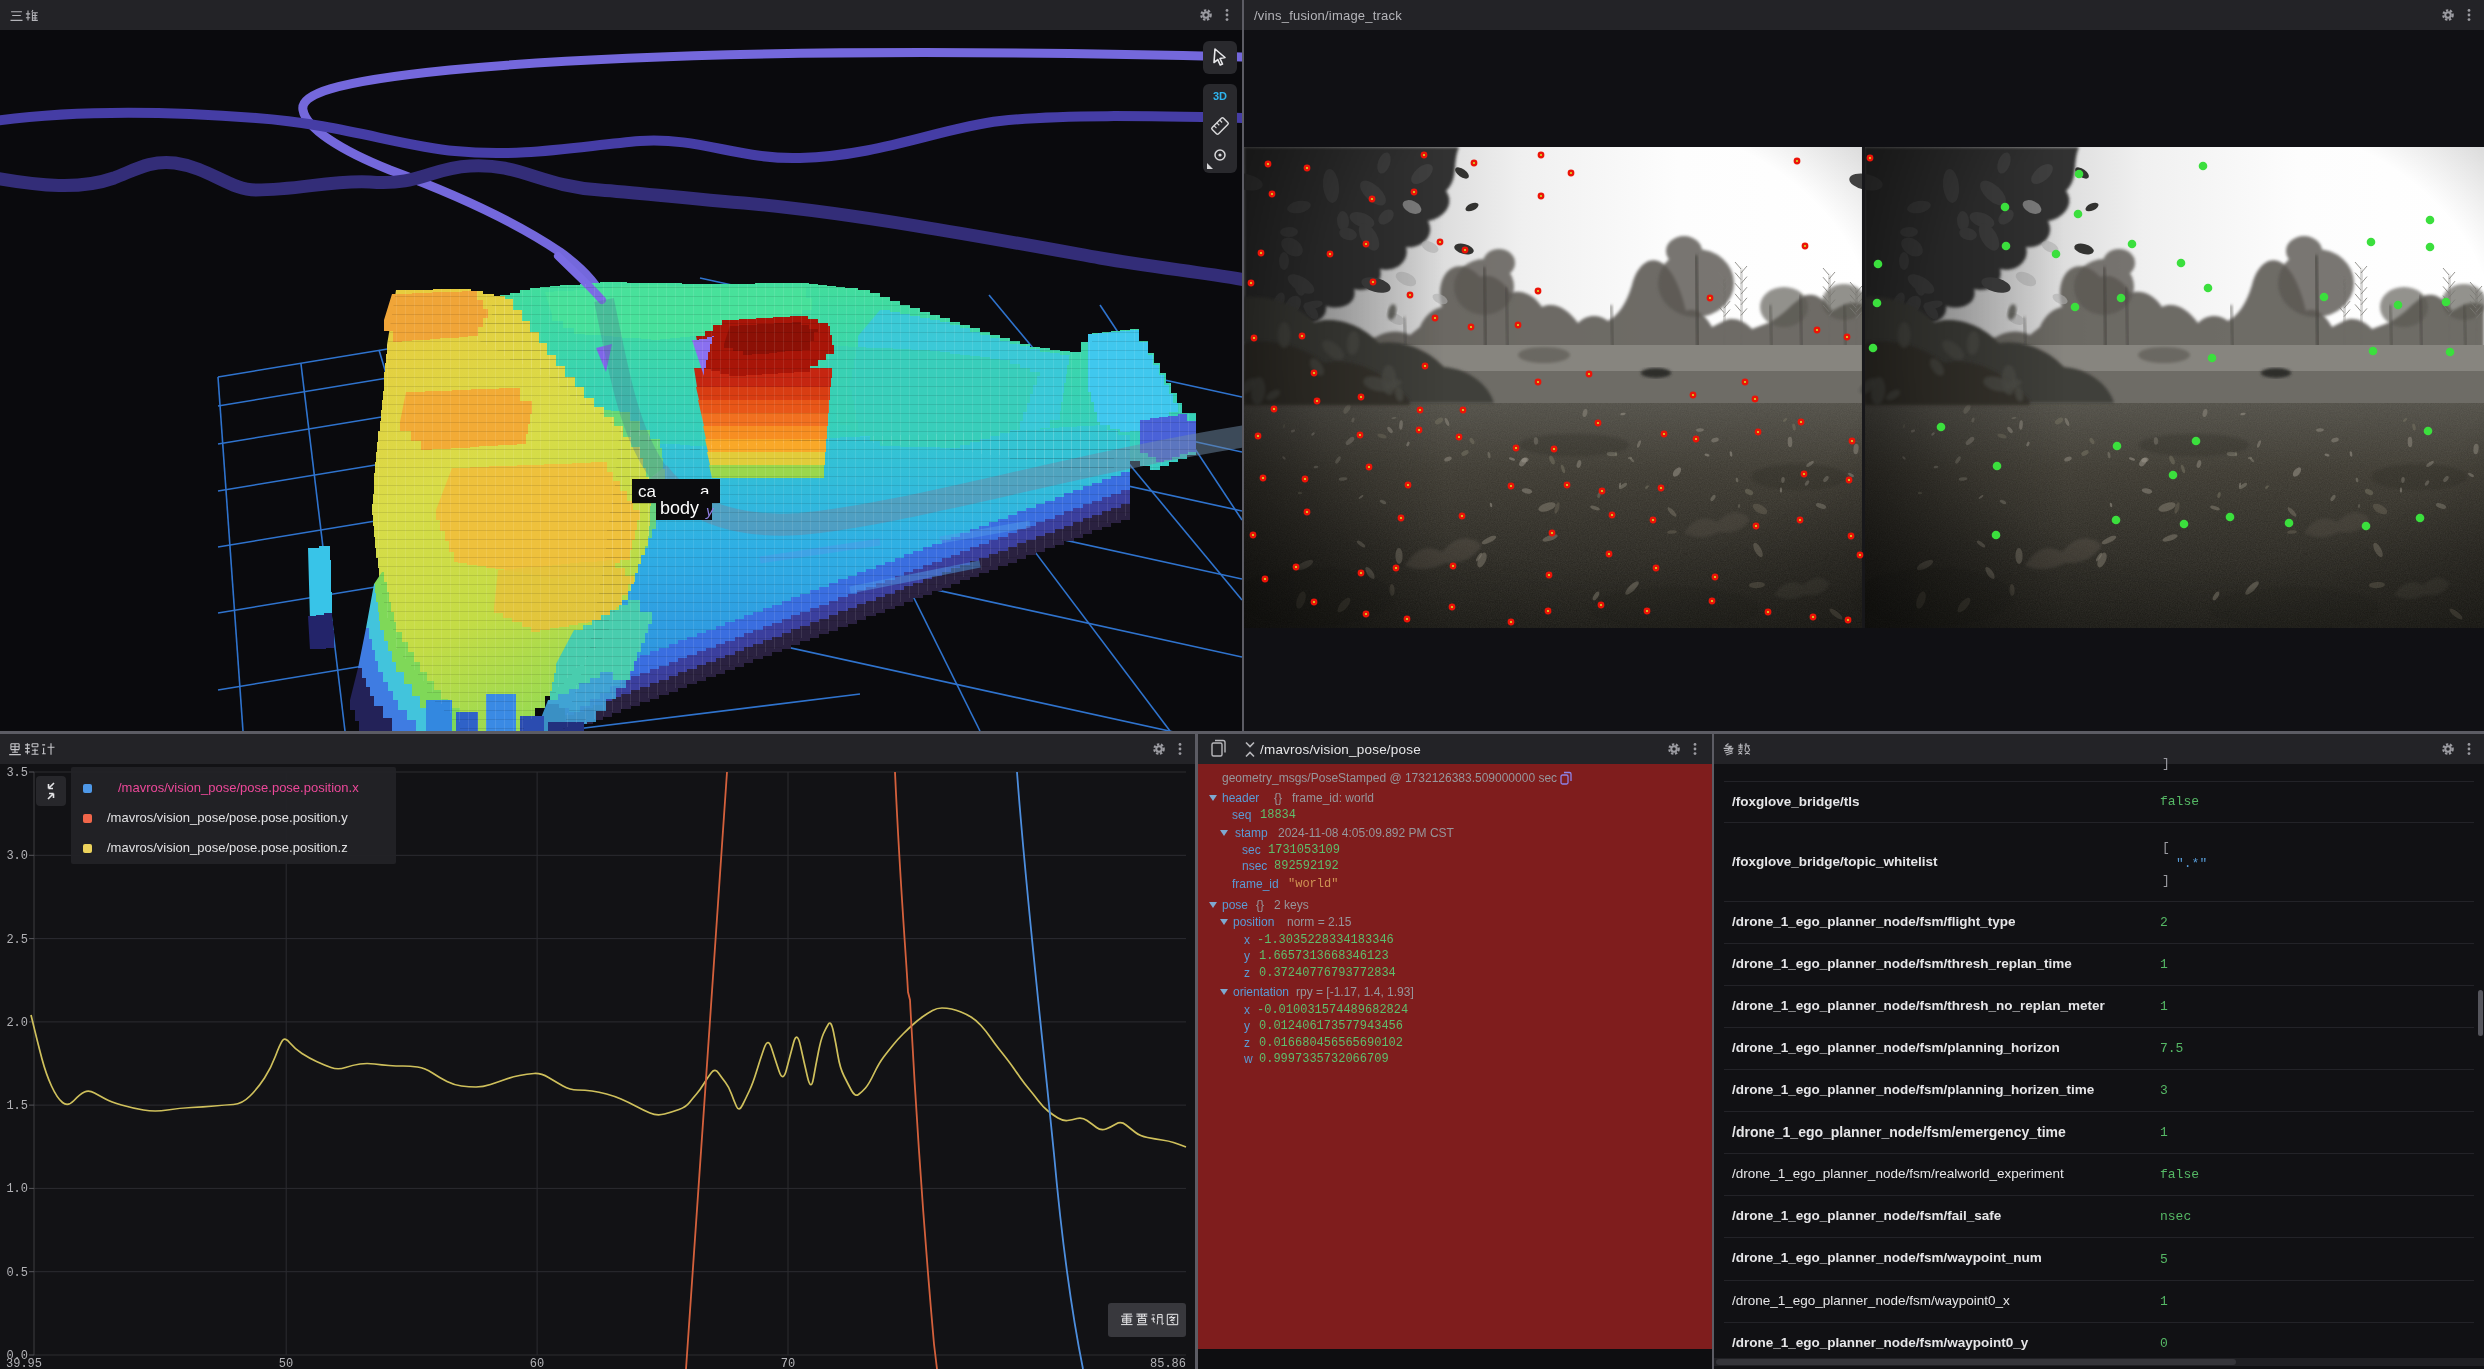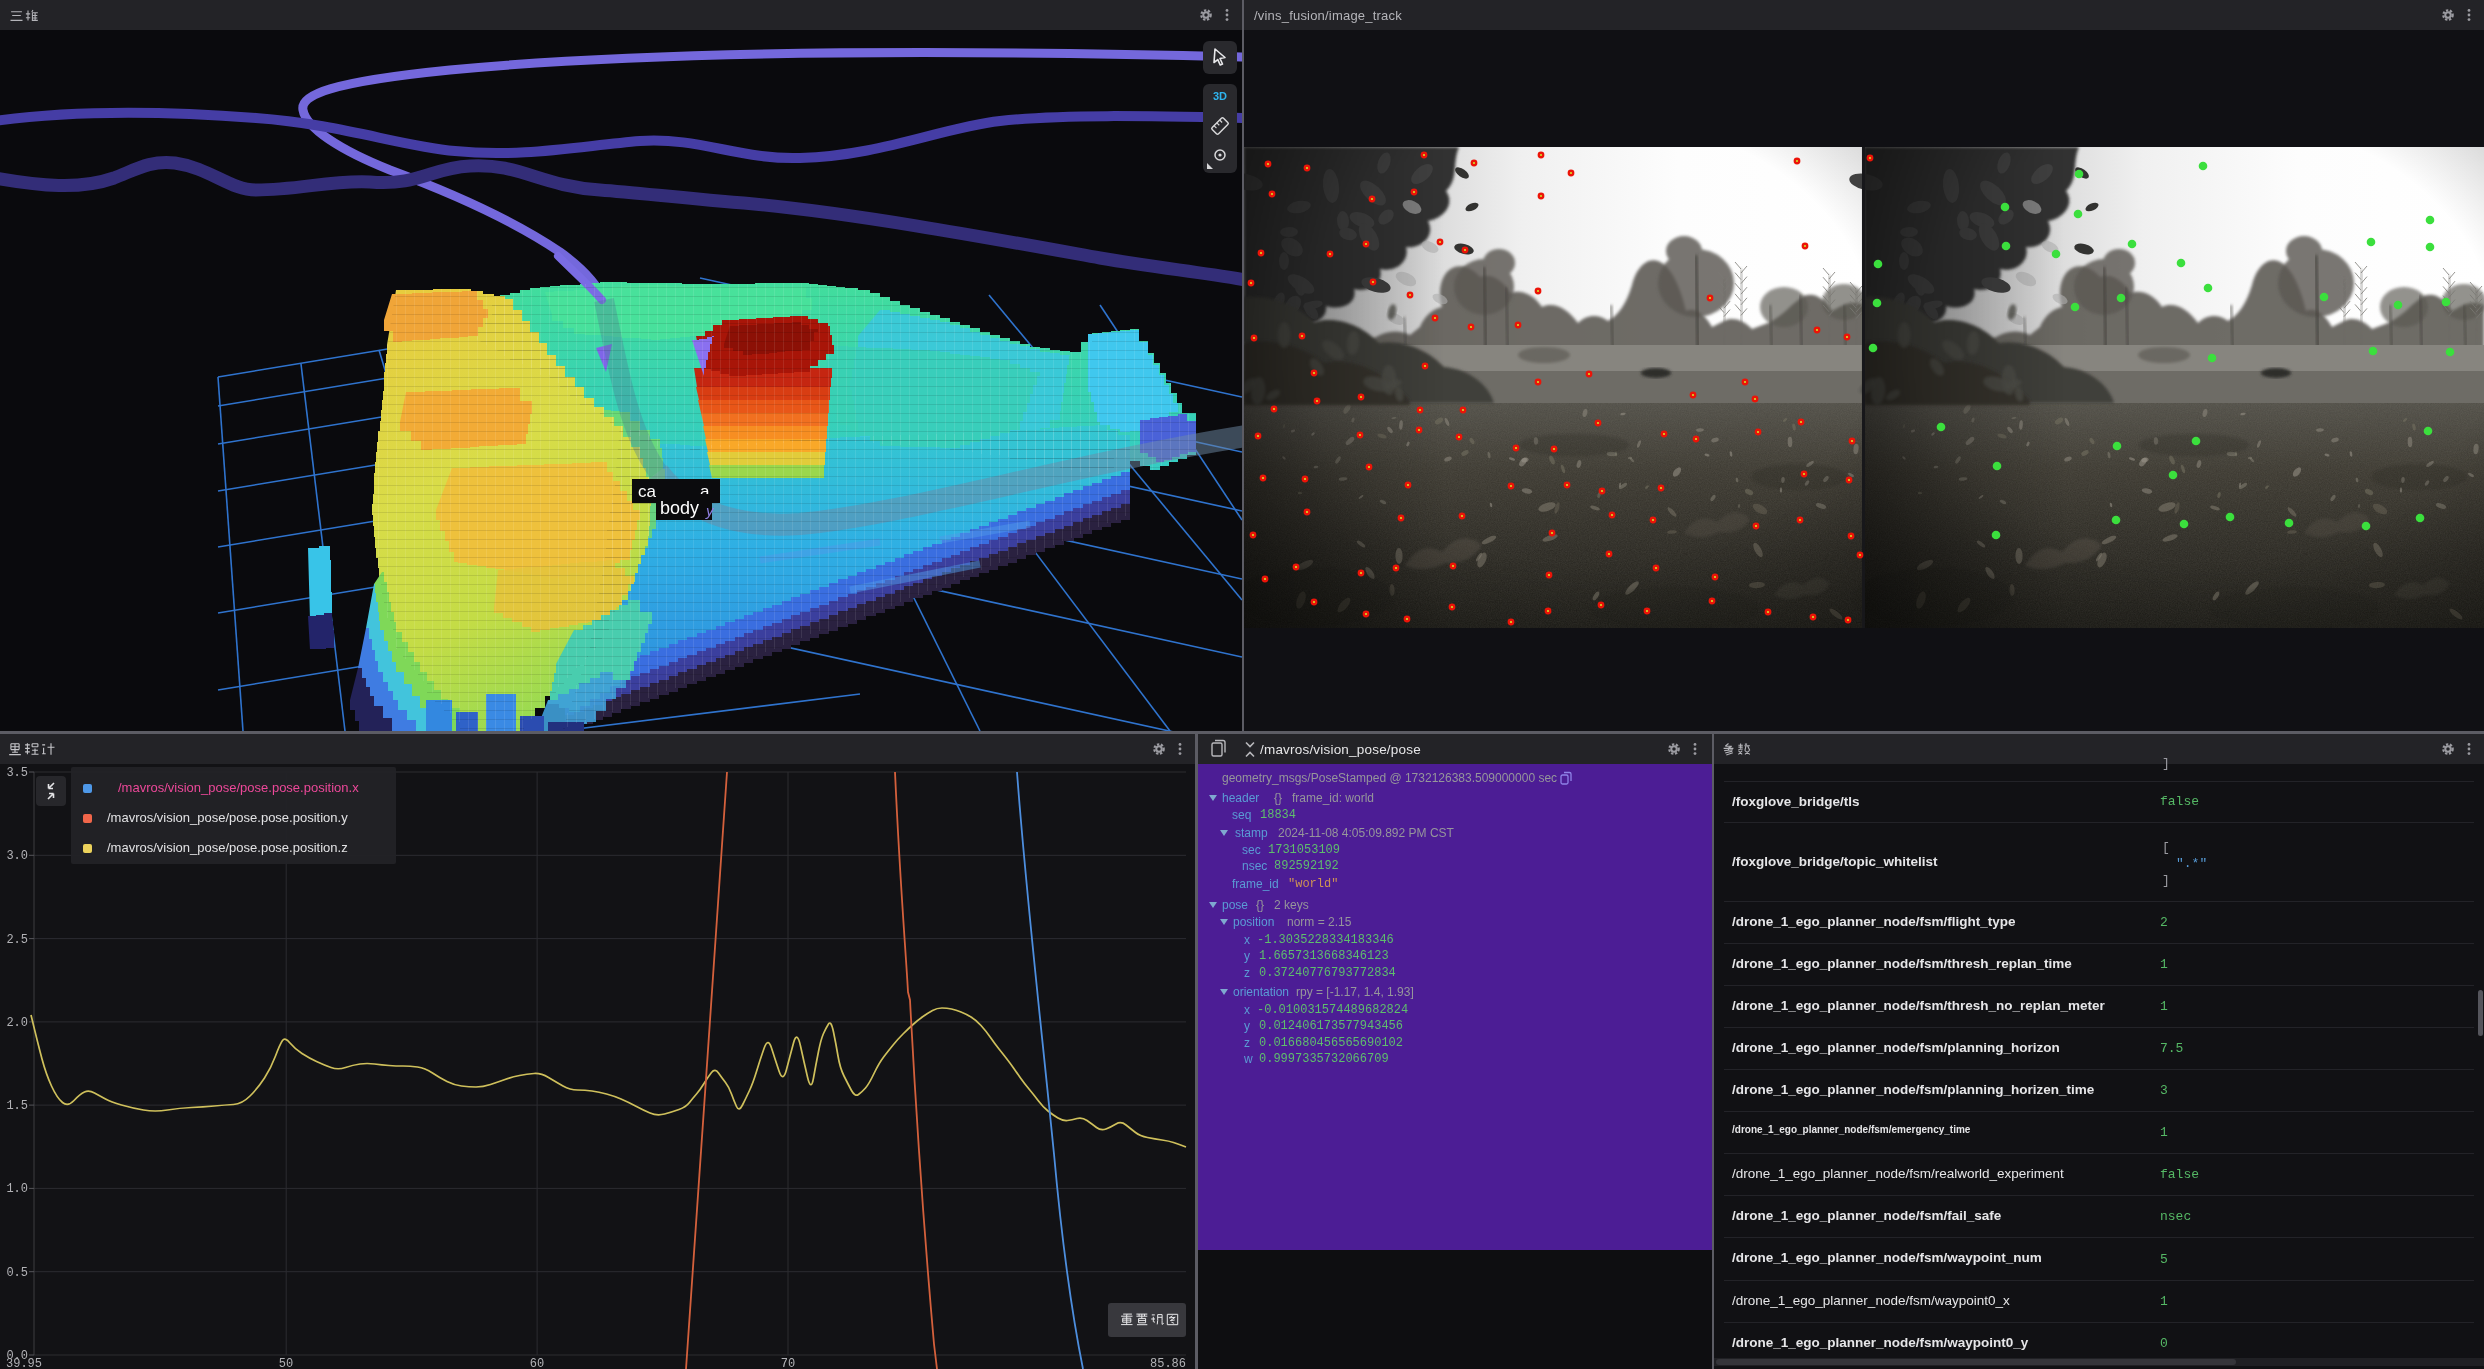--- a/index.html
+++ b/index.html
@@ -703,21 +703,21 @@
     <div style="position:absolute;left:83px;top:110px;width:9px;height:9px;border-radius:2px;background:#ecd25c"></div>
     <div style="position:absolute;left:107px;top:106px;font-size:13px;color:#e2e2e4">/mavros/vision_pose/pose.pose.position.z</div>
     <div style="position:absolute;left:1108px;top:569px;width:78px;height:34px;background:#38383d;border-radius:3px"></div>
     <svg style="position:absolute;left:1120px;top:579px" width="61" height="15">
       <path d="M3.2,1.1L11.9,1.1 M7.0,1.1L6.5,3.2 M1.1,3.2L12.5,3.2 M2.7,5.2L10.8,5.2 M2.7,5.2L2.7,9.2 M10.8,5.2L10.8,9.2 M2.7,7.1L10.8,7.1 M2.7,9.2L10.8,9.2 M6.7,3.2L6.7,11.4 M1.1,11.6L12.5,11.6" stroke="#e8e8ea" stroke-width="1.0" fill="none"></path>
       <path d="M16.4,1.1L27.3,1.1 M19.1,1.1L19.1,3.2 M21.8,1.1L21.8,3.2 M24.5,1.1L24.5,3.2 M16.4,3.2L27.3,3.2 M21.8,3.2L21.8,5.4 M18.6,5.4L25.6,5.4 M18.6,5.4L18.6,9.8 M25.6,5.4L25.6,9.8 M18.6,7.4L25.6,7.4 M18.6,9.8L25.6,9.8 M17.0,11.7L27.3,11.7" stroke="#e8e8ea" stroke-width="1.0" fill="none"></path>
       <path d="M31.8,1.9L34.8,1.9 M33.3,3.8L33.3,8.7 M31.2,6.0L35.0,6.0 M35.0,9.2L33.3,8.7 M37.7,1.6L42.1,1.6 M37.7,1.6L37.7,7.6 M42.1,1.6L42.1,7.6 M37.7,4.3L42.1,4.3 M37.7,7.6L37.2,11.4 M42.1,7.6L42.1,11.4 M42.1,11.4L43.7,10.3" stroke="#e8e8ea" stroke-width="1.0" fill="none"></path>
       <path d="M47.3,1.3L57.7,1.3 M47.3,1.3L47.3,11.7 M57.7,1.3L57.7,11.7 M47.3,11.7L57.7,11.7 M52.5,2.7L49.3,4.9 M49.3,4.9L55.2,4.3 M55.2,4.3L50.4,7.6 M50.4,7.6L54.7,7.0 M51.4,9.2L54.1,10.3" stroke="#e8e8ea" stroke-width="1.0" fill="none"></path>
     </svg>
   </div>
-<div class="panel" style="left:1198px;top:734px;width:514px;height:516px;background:#4c1d95;font-size:12px">
+<div class="panel" style="left:1198px;top:734px;width:514px;height:615px;background:#7f1d1d;font-size:12px">
     <div class="phead"></div>
     <svg style="position:absolute;left:10px;top:4px" width="50" height="22">
       <rect x="4" y="5" width="10" height="13" rx="1.5" fill="none" stroke="#b8b8bc" stroke-width="1.4"></rect>
       <path d="M7,2.5 h8 a2,2 0 0 1 2,2 v10" fill="none" stroke="#b8b8bc" stroke-width="1.4"></path>
       <path d="M38,4.5 l4,4 l4,-4 M38,18.5 l4,-4 l4,4" stroke="#b8b8bc" stroke-width="1.6" fill="none"></path>
     </svg>
     <div class="ptitle" style="left:62px;font-size:13.5px;color:#e6e6e8">/mavros/vision_pose/pose</div>
     <svg style="position:absolute;right:6px;top:0" width="44" height="30">
       <g transform="translate(12,15)">
         <circle r="4.7" fill="none" stroke="#9b9ba1" stroke-width="2.2" stroke-dasharray="2.35,1.55"></circle>
@@ -805,21 +805,21 @@
     <div style="position:absolute;left:10px;top:251px;width:750px;height:1px;background:#232328"></div>
     <div style="position:absolute;left:18px;top:264px;font-size:13.5px;font-weight:bold;color:#e6e6e8">/drone_1_ego_planner_node/fsm/thresh_no_replan_meter</div>
     <div class="mono" style="position:absolute;left:446px;top:265px;font-size:13px;color:#55b865">1</div>
     <div style="position:absolute;left:10px;top:293px;width:750px;height:1px;background:#232328"></div>
     <div style="position:absolute;left:18px;top:306px;font-size:13.5px;font-weight:bold;color:#e6e6e8">/drone_1_ego_planner_node/fsm/planning_horizon</div>
     <div class="mono" style="position:absolute;left:446px;top:307px;font-size:13px;color:#55b865">7.5</div>
     <div style="position:absolute;left:10px;top:335px;width:750px;height:1px;background:#232328"></div>
     <div style="position:absolute;left:18px;top:348px;font-size:13.5px;font-weight:bold;color:#e6e6e8">/drone_1_ego_planner_node/fsm/planning_horizen_time</div>
     <div class="mono" style="position:absolute;left:446px;top:349px;font-size:13px;color:#55b865">3</div>
     <div style="position:absolute;left:10px;top:377px;width:750px;height:1px;background:#232328"></div>
-    <div style="position:absolute;left:18px;top:390px;font-size:10px;font-weight:bold;color:#e6e6e8">/drone_1_ego_planner_node/fsm/emergency_time</div>
+    <div style="position:absolute;left:18px;top:390px;font-size:14px;font-weight:bold;color:#e6e6e8">/drone_1_ego_planner_node/fsm/emergency_time</div>
     <div class="mono" style="position:absolute;left:446px;top:391px;font-size:13px;color:#55b865">1</div>
     <div style="position:absolute;left:10px;top:419px;width:750px;height:1px;background:#232328"></div>
     <div style="position:absolute;left:18px;top:432px;font-size:13.5px;font-weight:normal;color:#e6e6e8">/drone_1_ego_planner_node/fsm/realworld_experiment</div>
     <div class="mono" style="position:absolute;left:446px;top:433px;font-size:13px;color:#55b865">false</div>
     <div style="position:absolute;left:10px;top:461px;width:750px;height:1px;background:#232328"></div>
     <div style="position:absolute;left:18px;top:474px;font-size:13.5px;font-weight:bold;color:#e6e6e8">/drone_1_ego_planner_node/fsm/fail_safe</div>
     <div class="mono" style="position:absolute;left:446px;top:475px;font-size:13px;color:#55b865">nsec</div>
     <div style="position:absolute;left:10px;top:503px;width:750px;height:1px;background:#232328"></div>
     <div style="position:absolute;left:18px;top:516px;font-size:13.5px;font-weight:bold;color:#e6e6e8">/drone_1_ego_planner_node/fsm/waypoint_num</div>
     <div class="mono" style="position:absolute;left:446px;top:518px;font-size:13px;color:#55b865">5</div>

